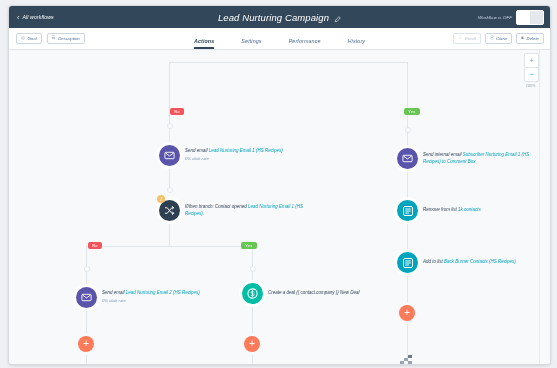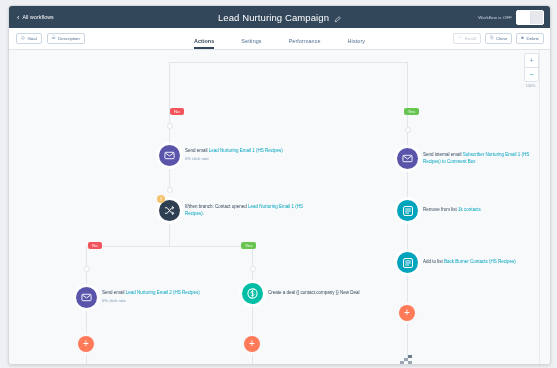--- a/index.html
+++ b/index.html
@@ -4,21 +4,21 @@
 <style>
   html,body{margin:0;padding:0;background:#eef0f3;}
   body{
     width:557px;height:368px;overflow:hidden;
     font-family:"Liberation Sans","DejaVu Sans",sans-serif;
     -webkit-font-smoothing:antialiased;
   }
   #app{
     position:absolute;left:8px;top:5px;width:541px;height:358px;
     background:#f7f8fa;border:1px solid #d6dade;border-radius:4px;
-    box-shadow:0 1px 3px rgba(0,0,0,.12);overflow:hidden;
+    box-shadow:0 1px 3px rgba(0,0,0,.12);overflow:hidden;font-style:italic;
   }
 
   
   .topbar{
     position:relative;height:22px;background:#33475b;
     display:flex;align-items:center;
   }
   .back{
     position:absolute;left:8px;display:flex;align-items:center;gap:3px;
     color:#ffffff;font-size:5.2px;letter-spacing:.1px;cursor:pointer;

